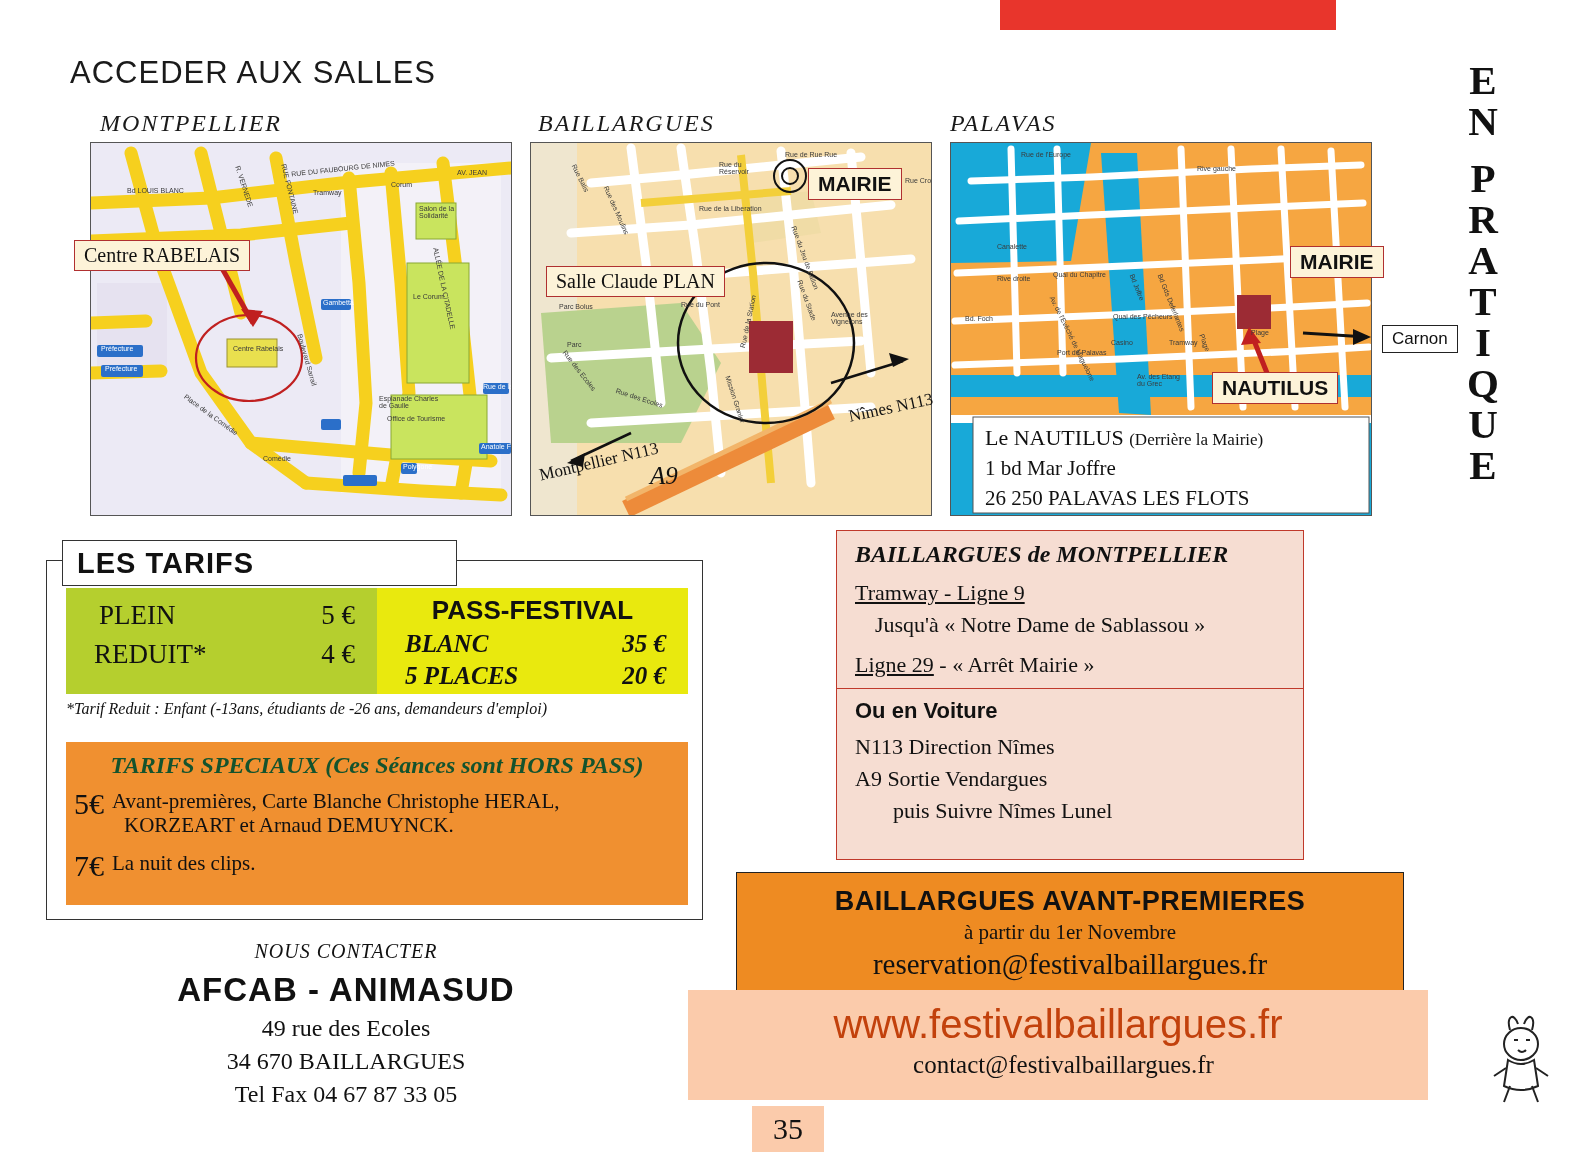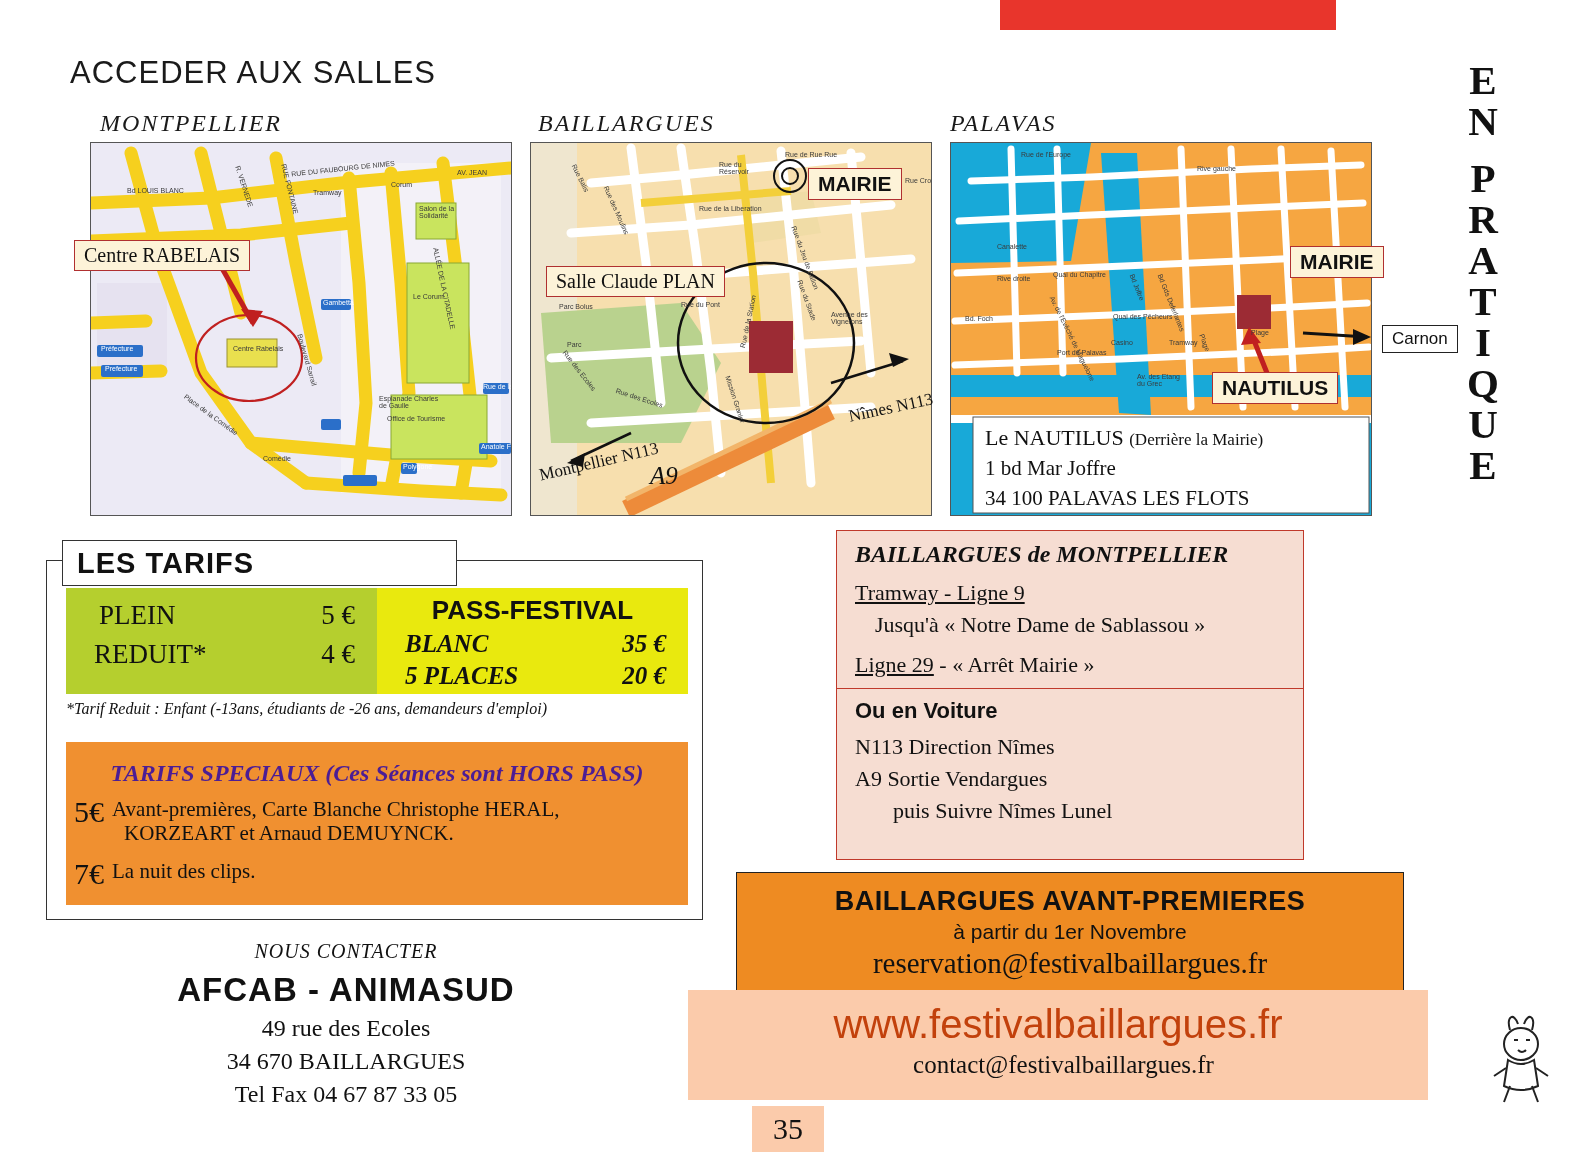--- a/index.html
+++ b/index.html
@@ -141,22 +141,22 @@
   .tarifs-orange {
     left: 66px; top: 742px; width: 622px; height: 163px;
     background: #f09030;
   }
   .spec-title {
     font-family: "Liberation Serif", serif;
     font-style: italic;
     font-weight: bold;
     font-size: 24px;
     text-align: center;
-    padding-top: 18px;
-    color: #4c1d95;
+    padding-top: 10px;
+    color: #14532d;
   }
   .spec-line {
     display: flex; align-items: flex-start;
     padding: 4px 0 0 8px;
     color: #111;
   }
   .euro-big {
     font-family: "Liberation Serif", serif;
     font-size: 30px;
     line-height: 1;
@@ -235,21 +235,21 @@
   }
   .resa-title {
     font-family: "Liberation Sans", sans-serif;
     font-weight: bold;
     font-size: 27px;
     letter-spacing: 0.5px;
     padding-top: 13px;
     color: #111;
   }
   .resa-sub {
-    font-family: Liberation Sans, sans-serif;
+    font-family: Liberation Serif, serif;
     font-size: 21px;
     padding-top: 3px;
     color: #111;
   }
   .resa-mail {
     font-family: "Liberation Serif", serif;
     font-size: 29px;
     padding-top: 3px;
     color: #111;
   }
@@ -482,21 +482,21 @@
     <span class="tinytext" style="left:186px; top:230px; width:46px; white-space:normal;">Av. des Etang du Grec</span>
     <span class="tinytext" style="left:318px; top:166px;"></span>
 
     
     <div class="abs" style="left:34px; top:282px; width:380px; font-family:'Liberation Serif',serif; color:#111;">
       <div style="font-size:22px;">
         <span>Le NAUTILUS</span>
         <span style="font-size:17px;">(Derrière la Mairie)</span>
       </div>
       <div style="font-size:21px; margin-top:5px;">1 bd Mar Joffre</div>
-      <div style="font-size:21px; margin-top:5px;">34 100 PALAVAS LES FLOTS</div>
+      <div style="font-size:21px; margin-top:5px;">26 250 PALAVAS LES FLOTS</div>
     </div>
   </div>
   <div class="map-label strong" style="left:1290px; top:246px;">MAIRIE</div>
   <div class="map-label strong" style="left:1212px; top:372px;">NAUTILUS</div>
   <div class="map-label plain" style="left:1382px; top:325px;">Carnon</div>
 
   <div class="abs en-pratique">
     <span>E</span>
     <span>N</span>
     <span style="height:16px;">&nbsp;</span>

